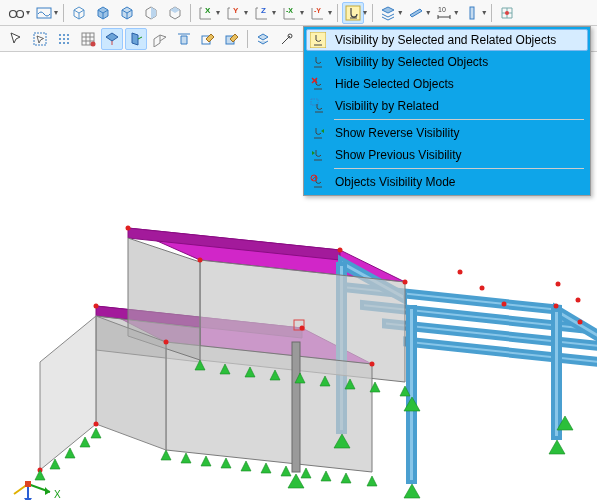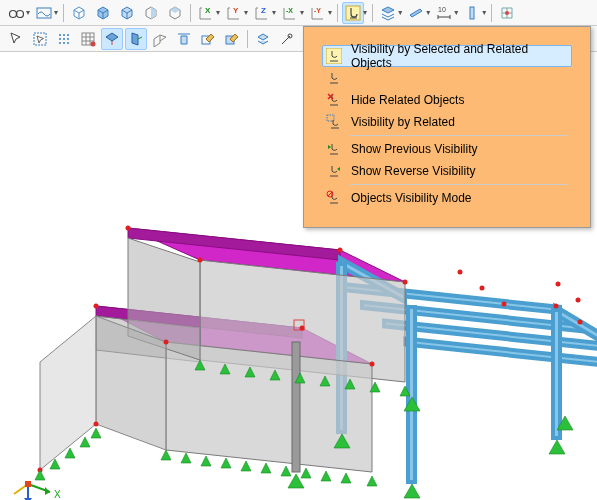--- a/index.html
+++ b/index.html
@@ -44,24 +44,24 @@
     color: #555;
     margin-left: -2px;
     margin-right: 2px;
     cursor: pointer;
   }
   .menu {
     position: absolute;
     top: 26px;
     left: 303px;
     width: 288px;
-    background: #fdba74;
+    background: #0ea5e9;
     border: 1px solid #999;
     box-shadow: 2px 2px 4px rgba(0,0,0,0.25);
-    padding: 18px;
+    padding: 2px;
     z-index: 10;
   }
   .menu-item {
     display: flex;
     align-items: center;
     height: 22px;
     padding: 0 6px 0 2px;
     cursor: pointer;
     border: 1px solid transparent;
   }
@@ -315,57 +315,58 @@
         </svg>
       </span>
     <span>Visibility by Selected and Related Objects</span>
   </div>
   <div class="menu-item">
     <span class="menu-icon">
         <svg width="16" height="16">
           <path d="M6 3v5a3 3 0 0 0 5 0M4 13h8" stroke="#444" fill="none"></path>
         </svg>
       </span>
+    <span>Visibility by Selected Objects</span>
   </div>
   <div class="menu-item">
     <span class="menu-icon">
         <svg width="16" height="16">
           <path d="M6 3v5a3 3 0 0 0 5 0M4 13h8" stroke="#444" fill="none"></path>
           <path d="M2 2l5 5M7 2l-5 5" stroke="#d22" stroke-width="1.5"></path>
         </svg>
       </span>
-    <span>Hide Related Objects</span>
+    <span>Hide Selected Objects</span>
   </div>
   <div class="menu-item">
     <span class="menu-icon">
         <svg width="16" height="16">
           <rect x="1" y="1" width="7" height="6" fill="none" stroke="#3a7fc4" stroke-dasharray="1.5 1"></rect>
           <path d="M7 6v4a3 3 0 0 0 5 0M5 14h8" stroke="#444" fill="none"></path>
         </svg>
       </span>
     <span>Visibility by Related</span>
   </div>
   <div class="menu-sep"></div>
   <div class="menu-item">
     <span class="menu-icon">
         <svg width="16" height="16">
           <path d="M6 3v5a3 3 0 0 0 5 0M4 13h8" stroke="#444" fill="none"></path>
+          <path d="M14 4l-3 2 3 2z" fill="#1a8f1a"></path>
+        </svg>
+      </span>
+    <span>Show Reverse Visibility</span>
+  </div>
+  <div class="menu-item">
+    <span class="menu-icon">
+        <svg width="16" height="16">
+          <path d="M6 3v5a3 3 0 0 0 5 0M4 13h8" stroke="#444" fill="none"></path>
           <path d="M2 4l3 2-3 2z" fill="#1a8f1a"></path>
         </svg>
       </span>
     <span>Show Previous Visibility</span>
-  </div>
-  <div class="menu-item">
-    <span class="menu-icon">
-        <svg width="16" height="16">
-          <path d="M6 3v5a3 3 0 0 0 5 0M4 13h8" stroke="#444" fill="none"></path>
-          <path d="M14 4l-3 2 3 2z" fill="#1a8f1a"></path>
-        </svg>
-      </span>
-    <span>Show Reverse Visibility</span>
   </div>
   <div class="menu-sep"></div>
   <div class="menu-item">
     <span class="menu-icon">
         <svg width="16" height="16">
           <path d="M6 3v5a3 3 0 0 0 5 0M4 13h8" stroke="#444" fill="none"></path>
           <circle cx="4" cy="4" r="3" fill="none" stroke="#d22"></circle>
           <path d="M2 6l4-4" stroke="#d22"></path>
         </svg>
       </span>

